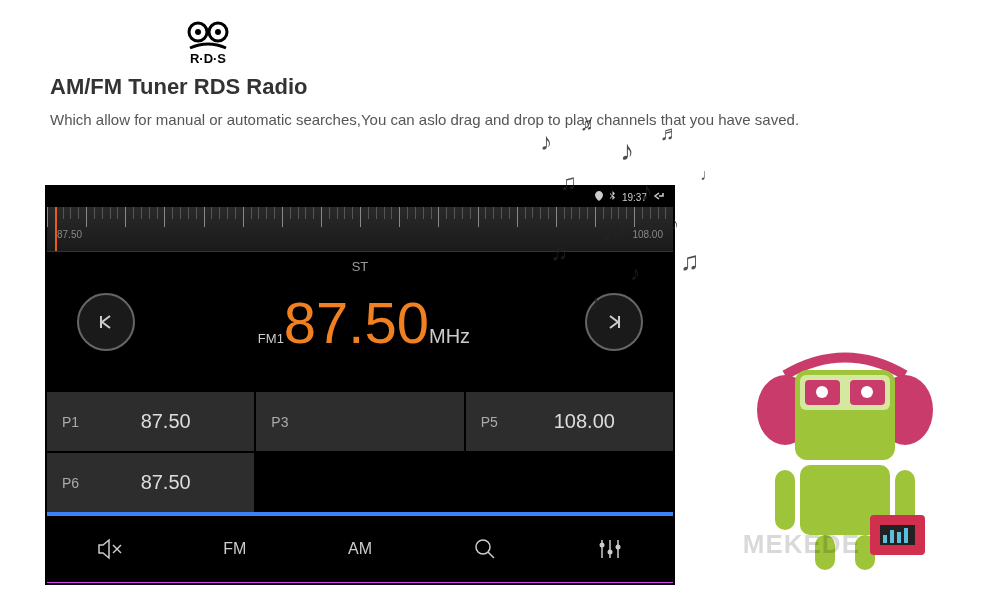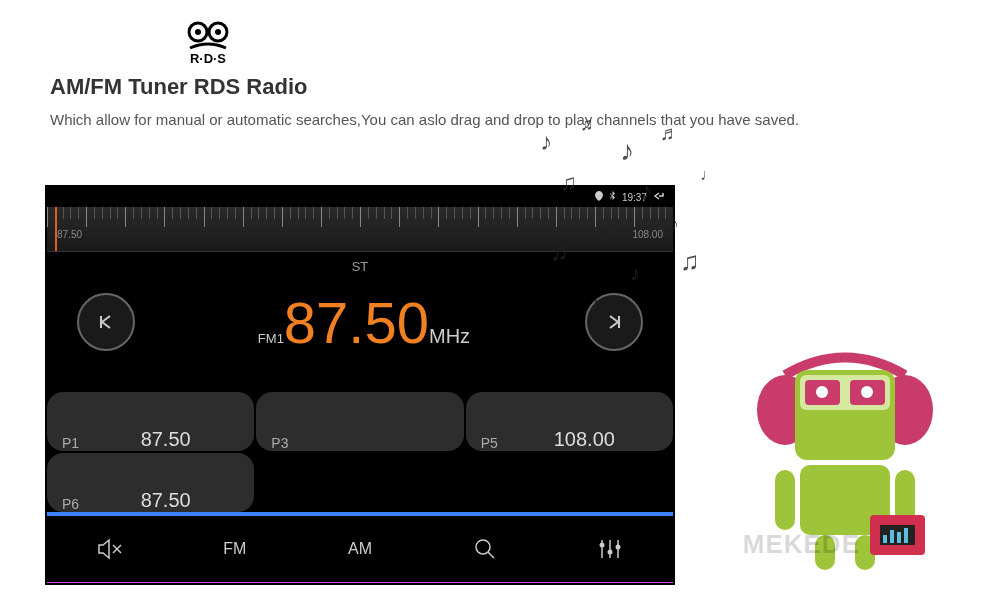--- a/index.html
+++ b/index.html
@@ -138,24 +138,23 @@
   display: grid;
   grid-template-columns: repeat(3, 1fr);
   grid-template-rows: repeat(2, 1fr);
   gap: 2px;
   background: #000;
   height: 120px;
 }
 .preset {
   background: #2d2d2d;
   display: flex;
-  align-items: flex-end;
+  align-items: center;
   padding: 0 15px;
   cursor: pointer;
-  border-radius: 16px;
 }
 .preset-label {
   color: #aaa;
   font-size: 14px;
   width: 30px;
 }
 .preset-value {
   color: #ddd;
   font-size: 20px;
   flex: 1;

